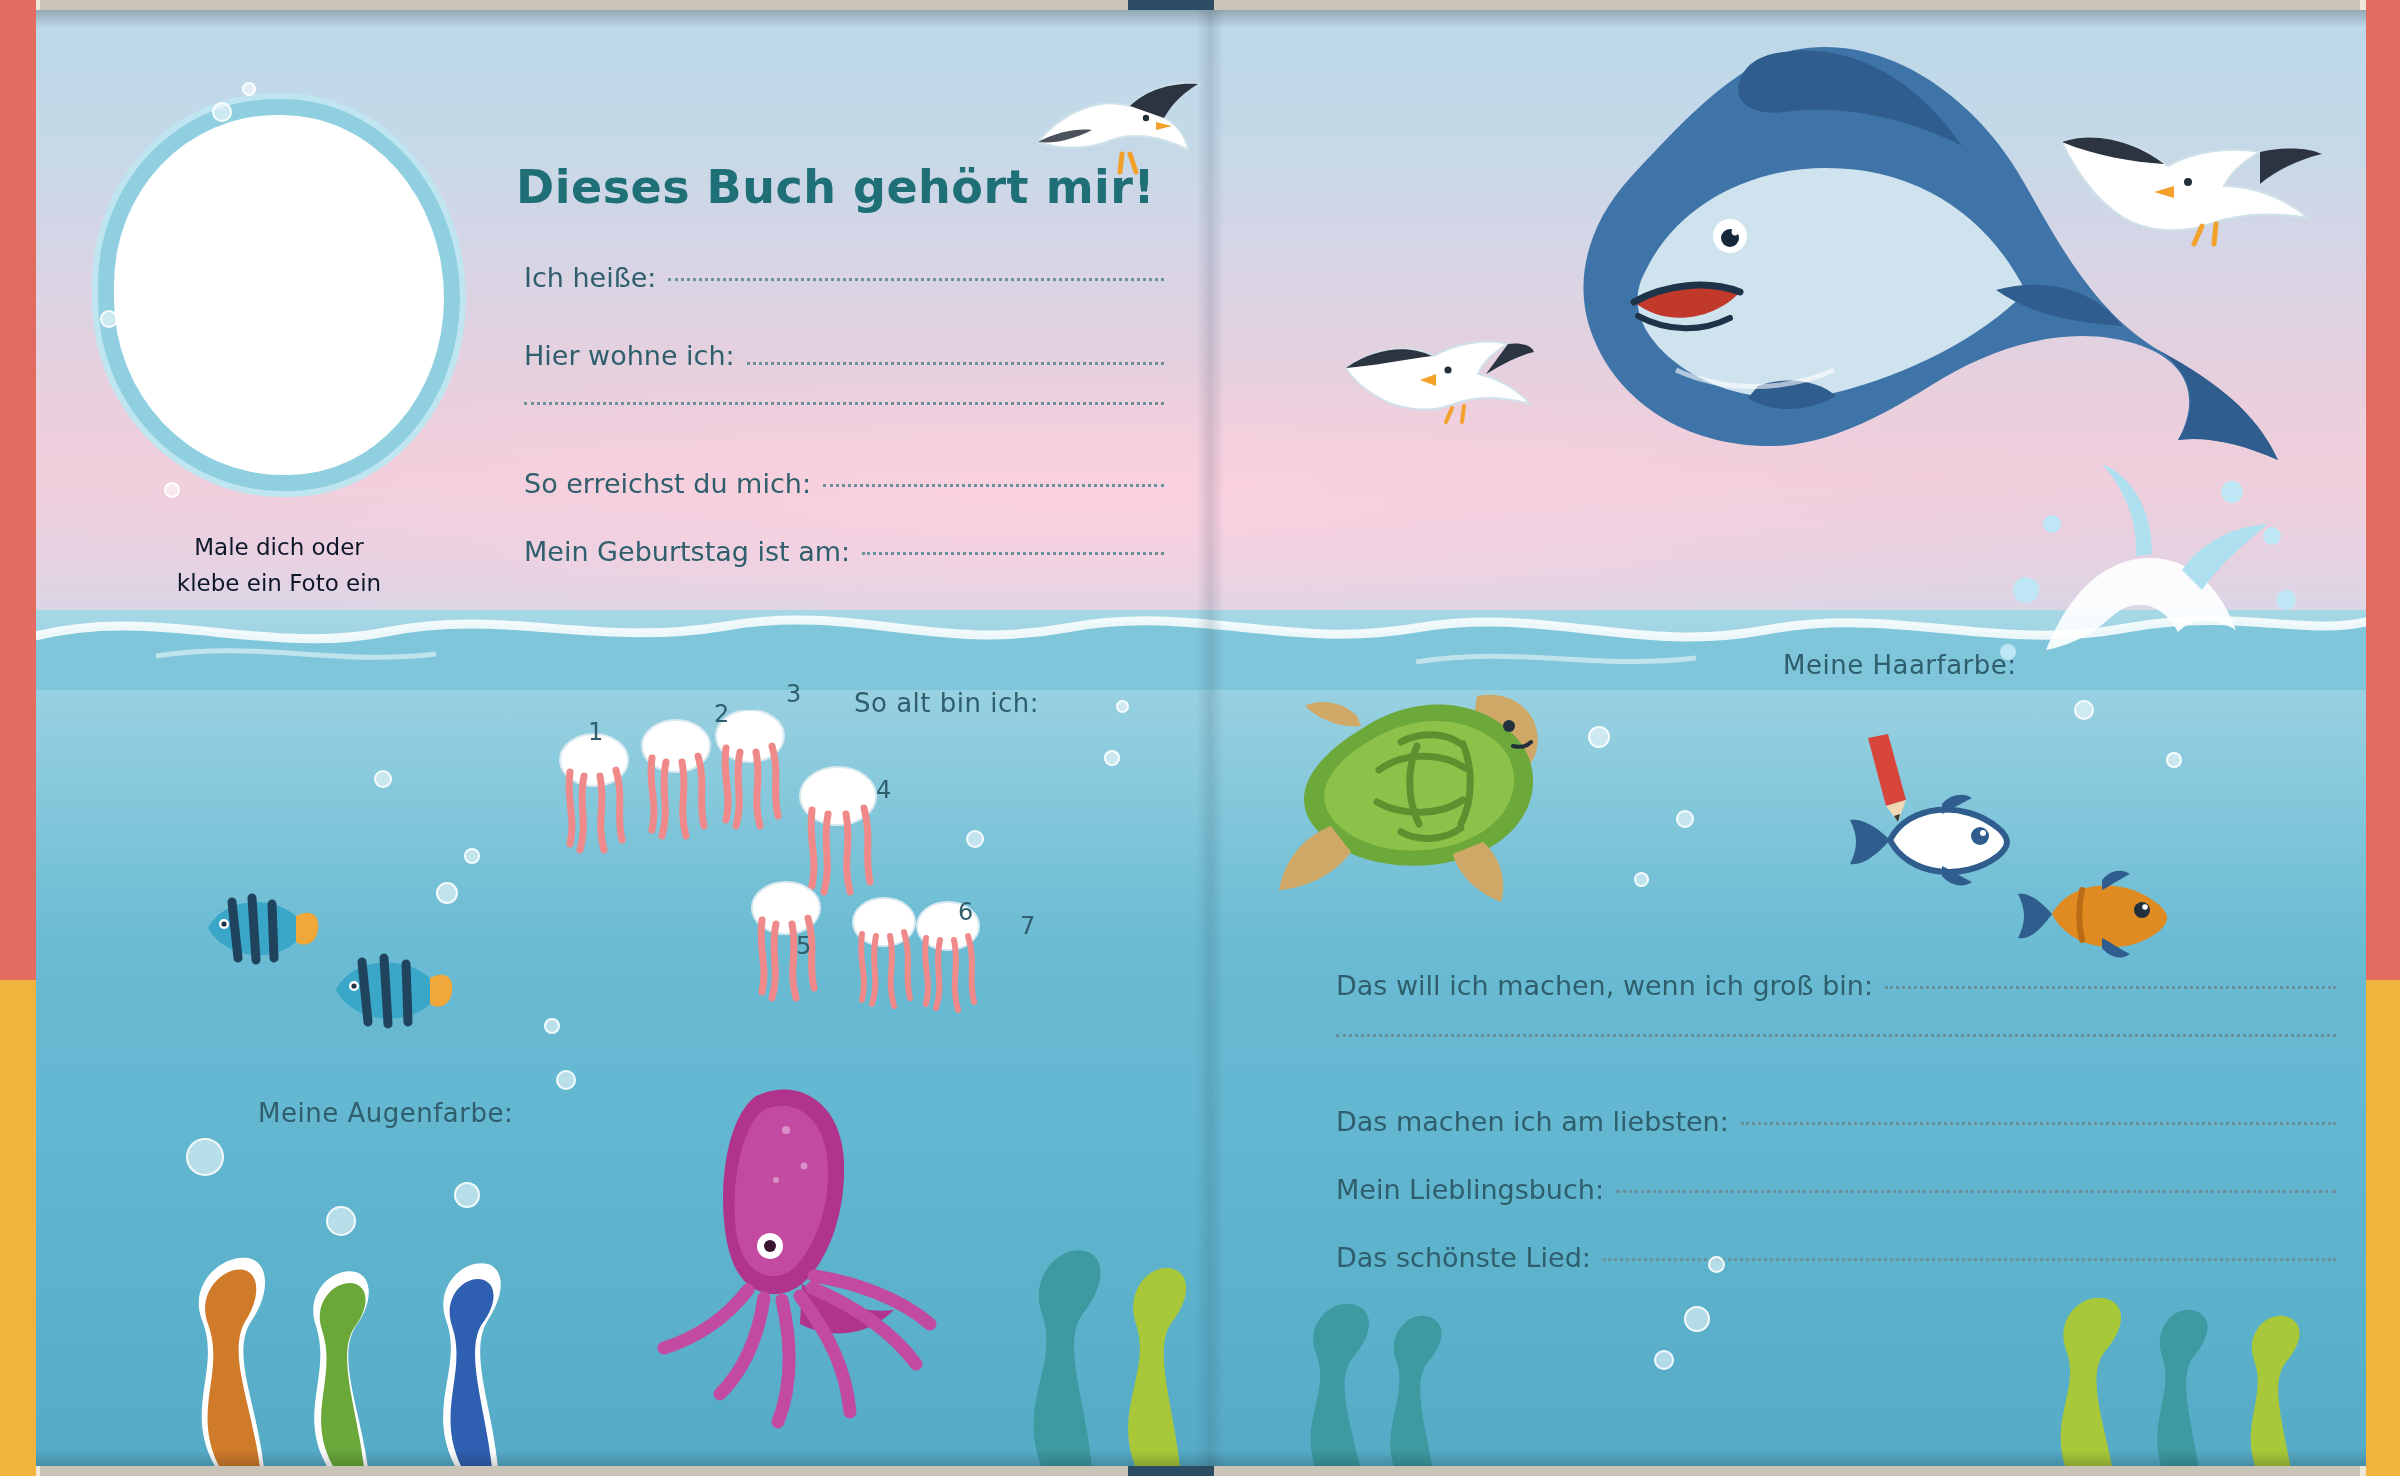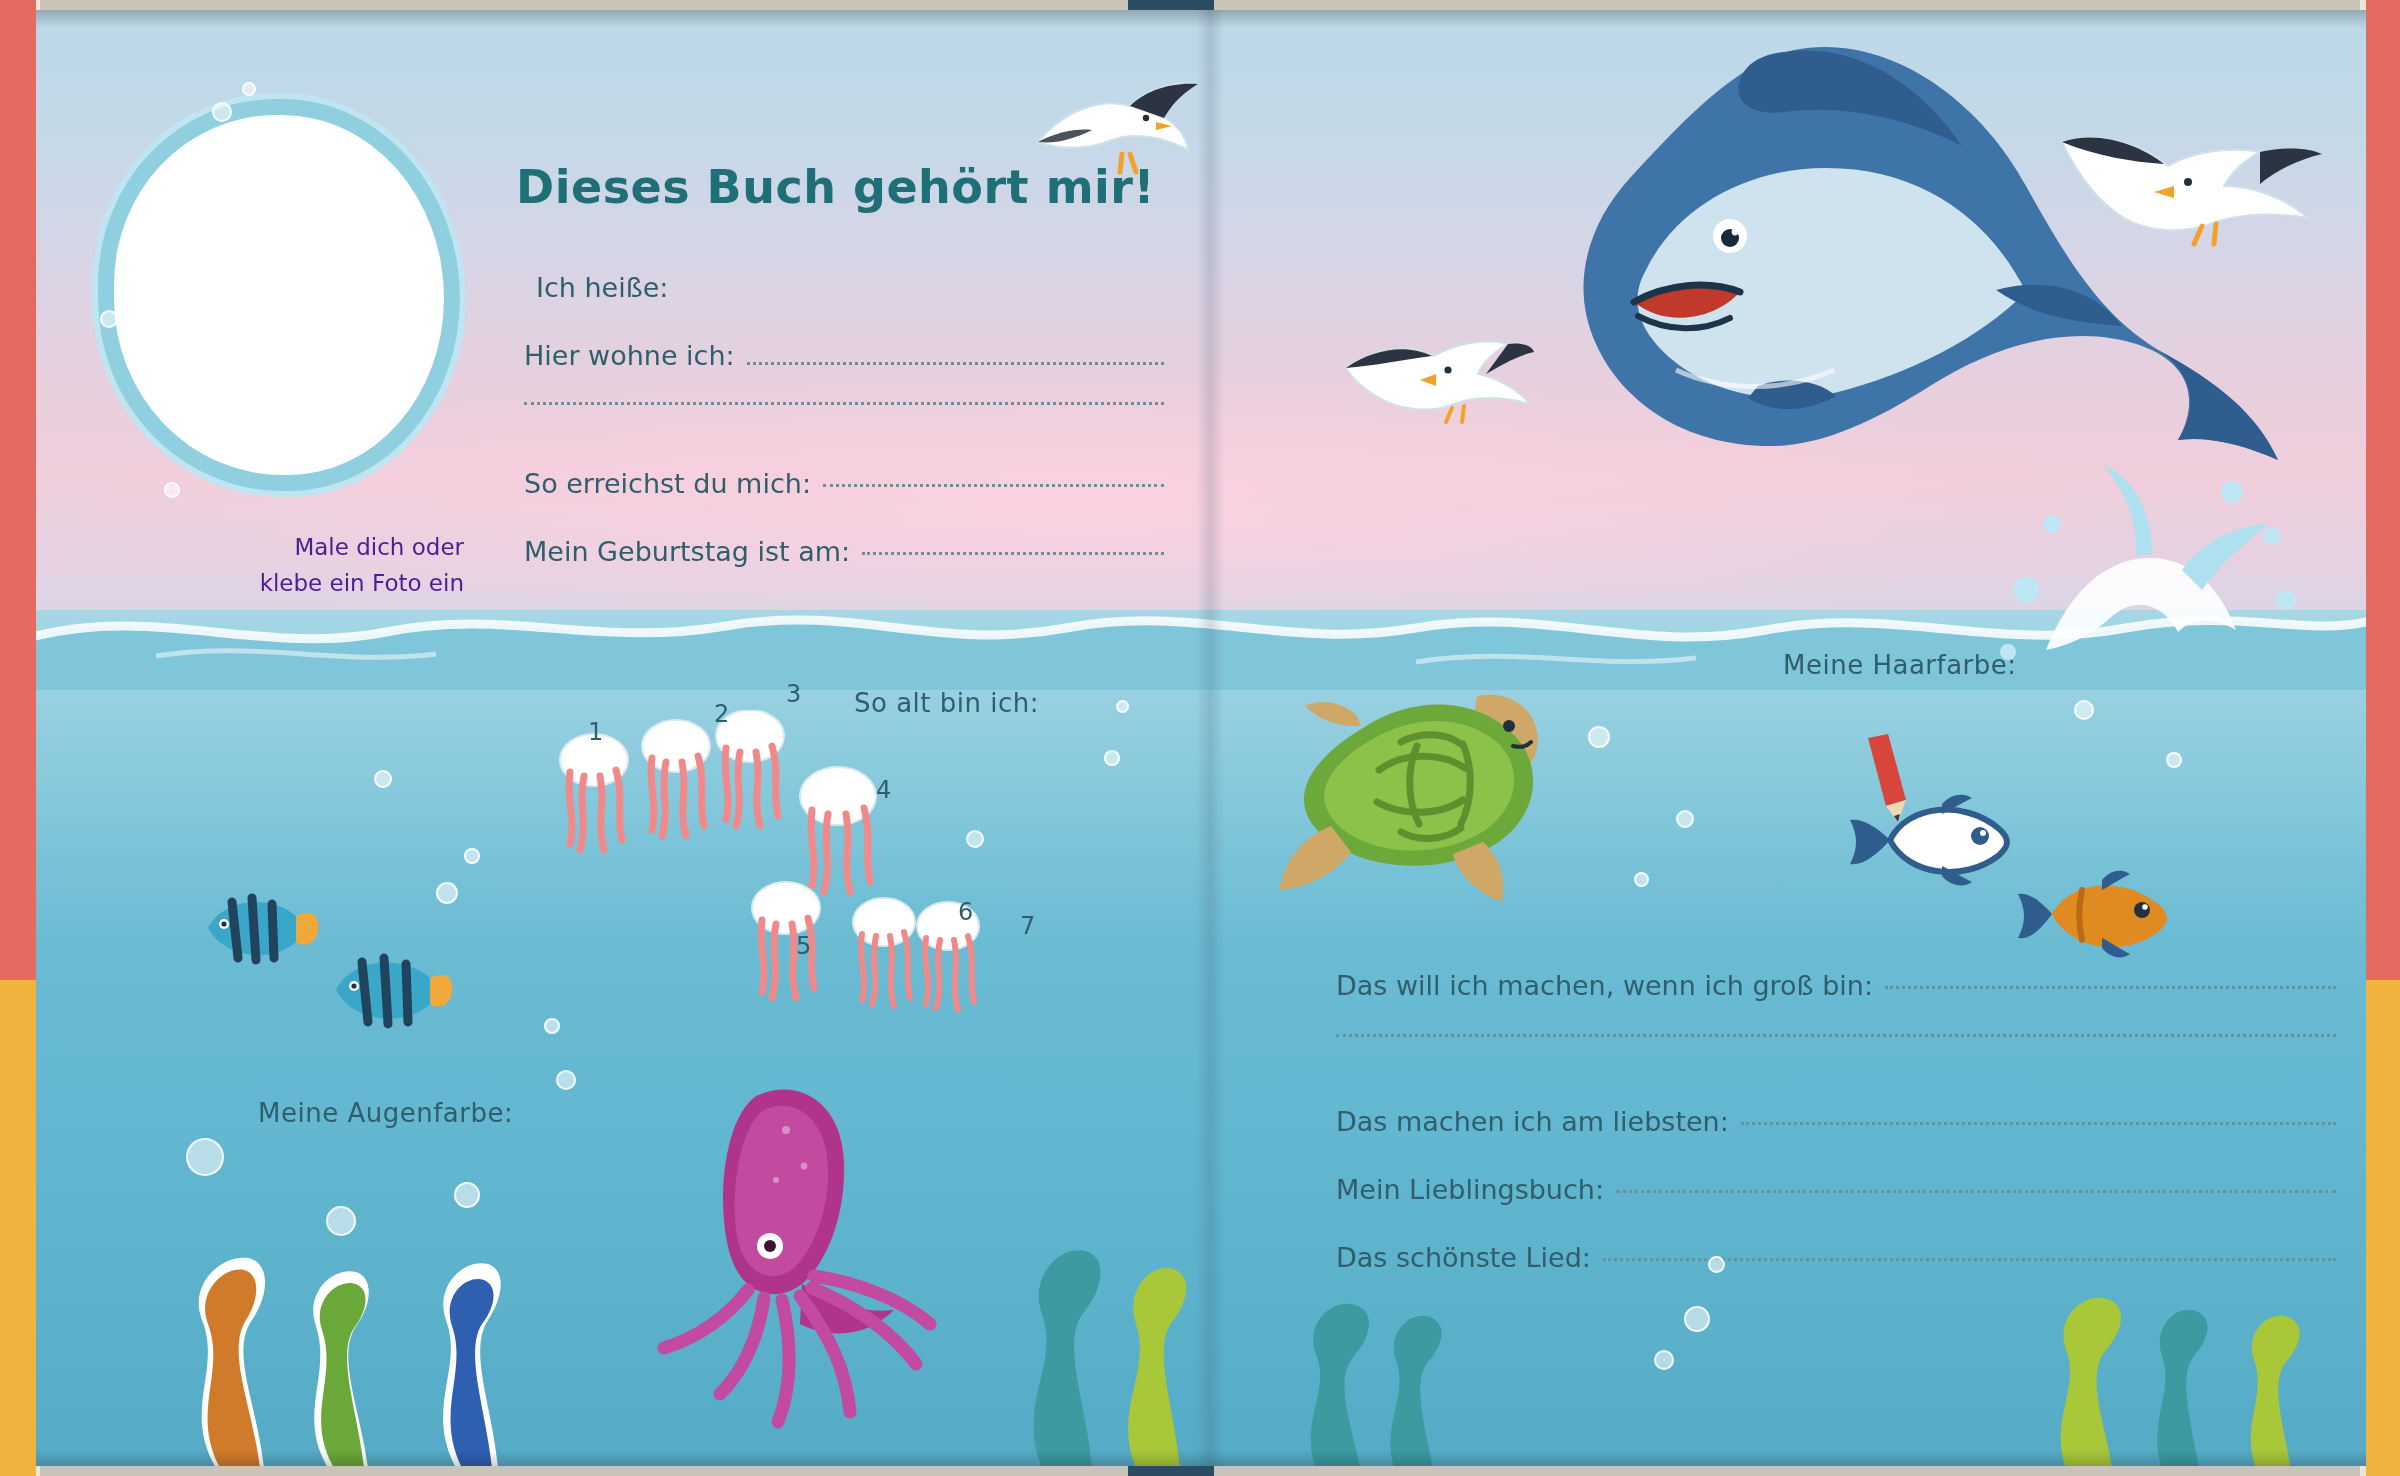--- a/index.html
+++ b/index.html
@@ -159,23 +159,23 @@
     display: inline-block;
     height: 0;
     border-bottom: 3px dotted #6b8f9b;
     margin-left: 12px;
     position: relative;
     top: -6px;
   }
   .caption {
     position: absolute;
     font-size: 23px;
-    color: #4c1d95;
+    color: #0f172a;
     line-height: 1.55;
-    text-align: right;
+    text-align: center;
   }
   .small-label {
     position: absolute;
     font-size: 26px;
     color: #2f5e6d;
   }
   .numlabel {
     position: absolute;
     font-size: 24px;
     color: #2f5e6d;
@@ -243,21 +243,21 @@
     <div class="bubble" style="left:64px; top:300px; width:14px; height:14px;"></div>
     <div class="bubble" style="left:128px; top:472px; width:12px; height:12px;"></div>
 
     <div class="caption" style="left:58px; top:520px; width:370px;">
       <div>Male dich oder</div>
       <div>klebe ein Foto ein</div>
     </div>
 
     <div class="title hw">Dieses Buch gehört mir!</div>
 
-    <div class="field-row" style="left:488px; top:262px; width:640px;flex-direction:column;">
+    <div class="field-row" style="left:488px; top:252px; width:640px;">
       <span class="field-label">Ich heiße:</span>
       <span class="dots" style="flex:1;"></span>
     </div>
 
     <div class="field-row" style="left:488px; top:330px; width:640px;align-items:flex-end;">
       <span class="field-label">Hier wohne ich:</span>
       <span class="dots" style="flex:1;"></span>
     </div>
 
     <div class="field-row" style="left:488px; top:398px; width:640px;">

